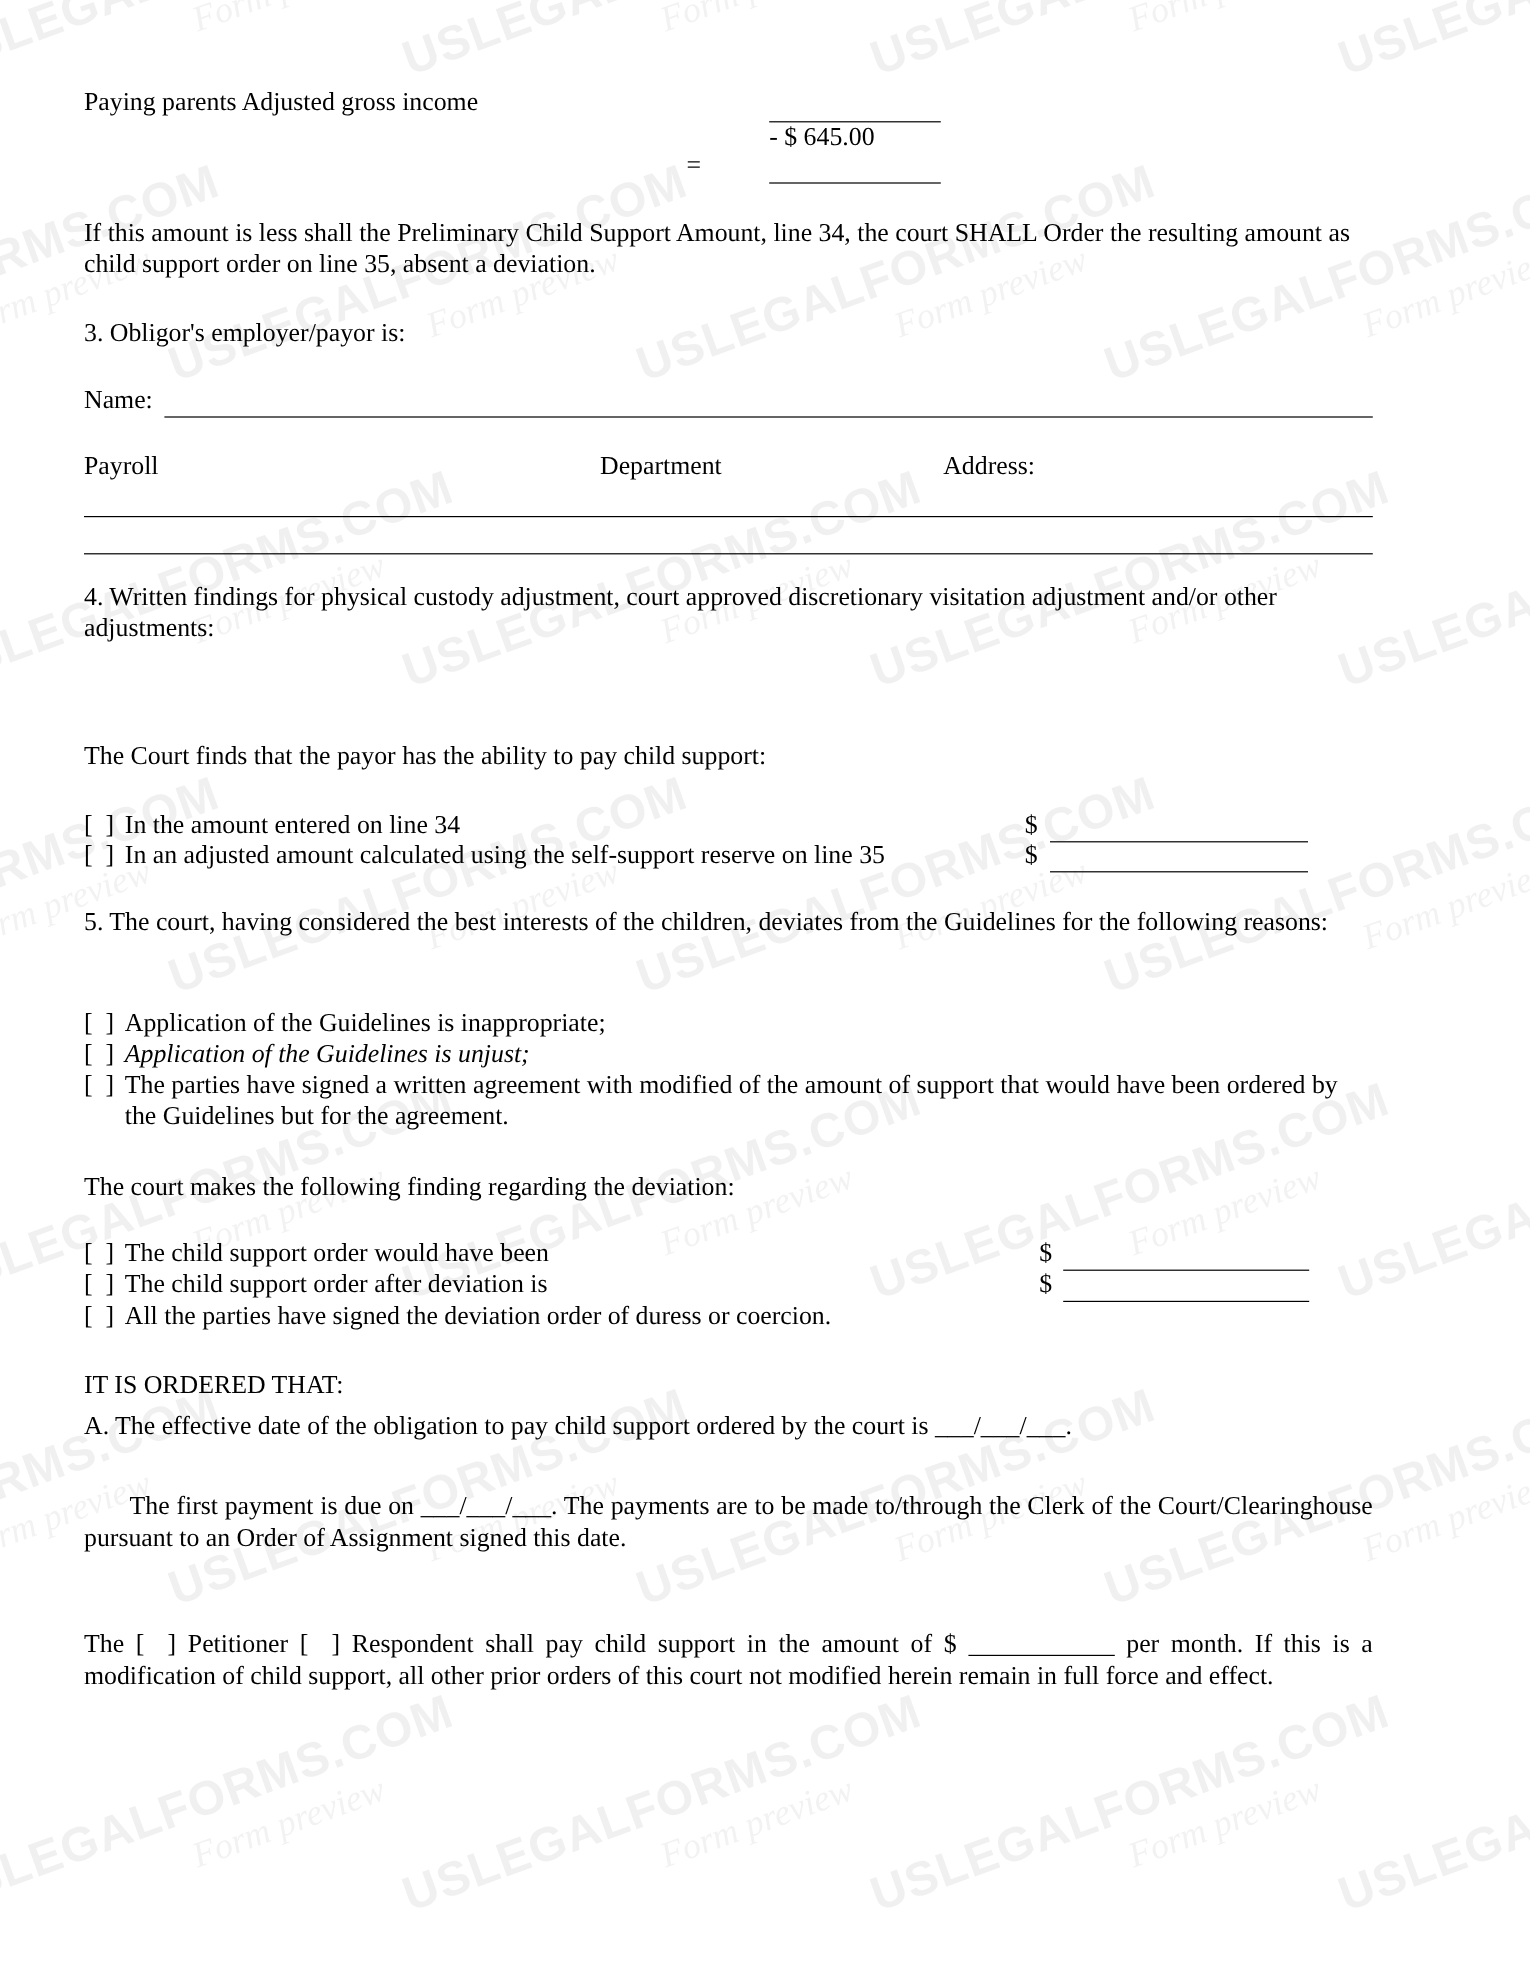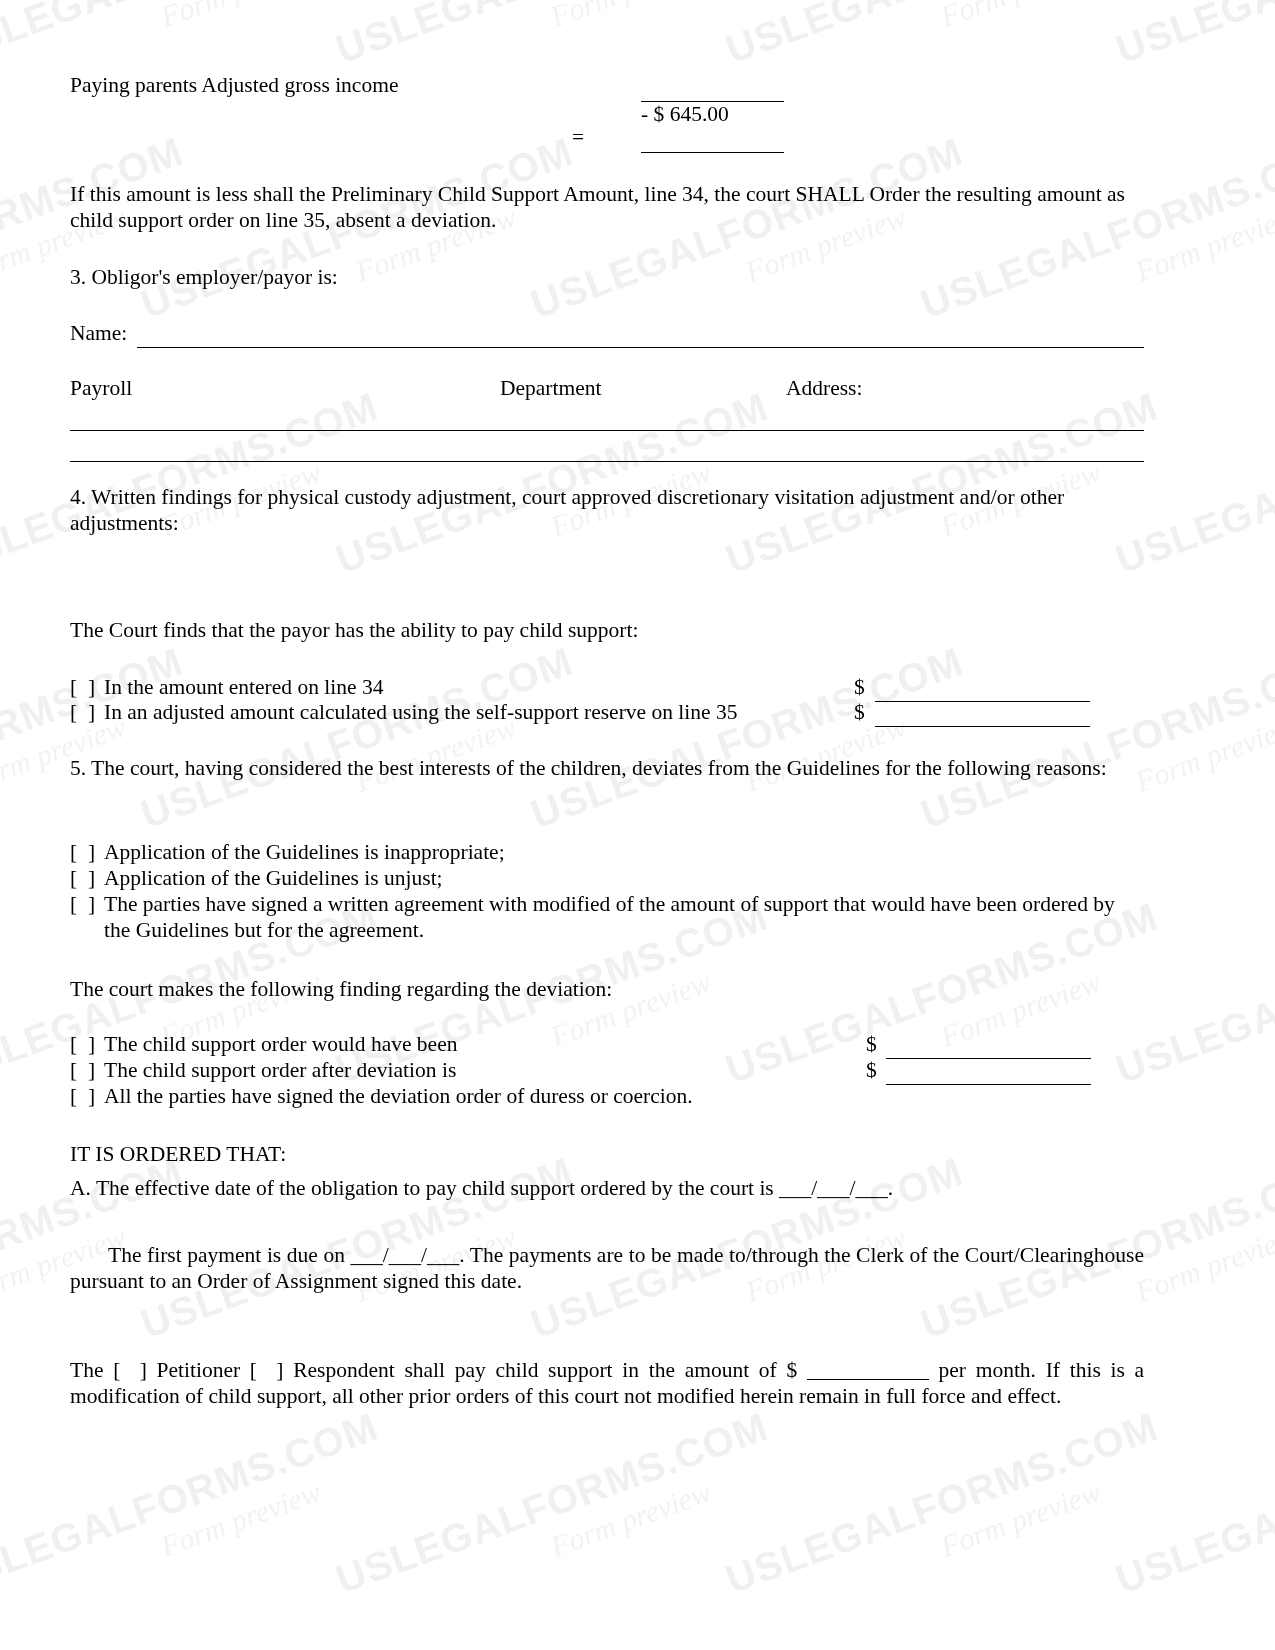--- a/index.html
+++ b/index.html
@@ -176,21 +176,21 @@
     <div class="para nowrap" style="left:104px; top:700px;">In an adjusted amount calculated  using the self-support reserve on line 35</div>
     <div class="para nowrap" style="left:854px; top:700px;">$</div>
     <div class="rule" style="left:875px; top:726px; width:215px;"></div>
 
     <div class="para" style="left:70px; top:756px; width:1074px;">5.  The court, having considered the best interests of the children, deviates from the Guidelines for the following reasons:</div>
 
     <div class="para nowrap cb" style="left:70px; top:840px;">[  ]</div>
     <div class="para nowrap" style="left:104px; top:840px;">Application of the Guidelines is inappropriate;</div>
 
     <div class="para nowrap cb" style="left:70px; top:866px;">[  ]</div>
-    <div class="para nowrap" style="left:104px; top:866px;">Application of the Guidelines is unjust;</div>
+    <div class="para nowrap" style="left:104px; top:866px;font-style:italic;">Application of the Guidelines is unjust;</div>
 
     <div class="para nowrap cb" style="left:70px; top:892px;">[  ]</div>
     <div class="para" style="left:104px; top:892px; width:1042px;">The parties have signed a written agreement with modified of the amount of support that would have been ordered by the Guidelines but for the agreement.</div>
 
     <div class="para nowrap" style="left:70px; top:977px;">The court makes the following finding regarding the deviation:</div>
 
     <div class="para nowrap cb" style="left:70px; top:1032px;">[  ]</div>
     <div class="para nowrap" style="left:104px; top:1032px;">The child support order would have been</div>
     <div class="para nowrap" style="left:866px; top:1032px;">$</div>
     <div class="rule" style="left:886px; top:1058px; width:205px;"></div>

